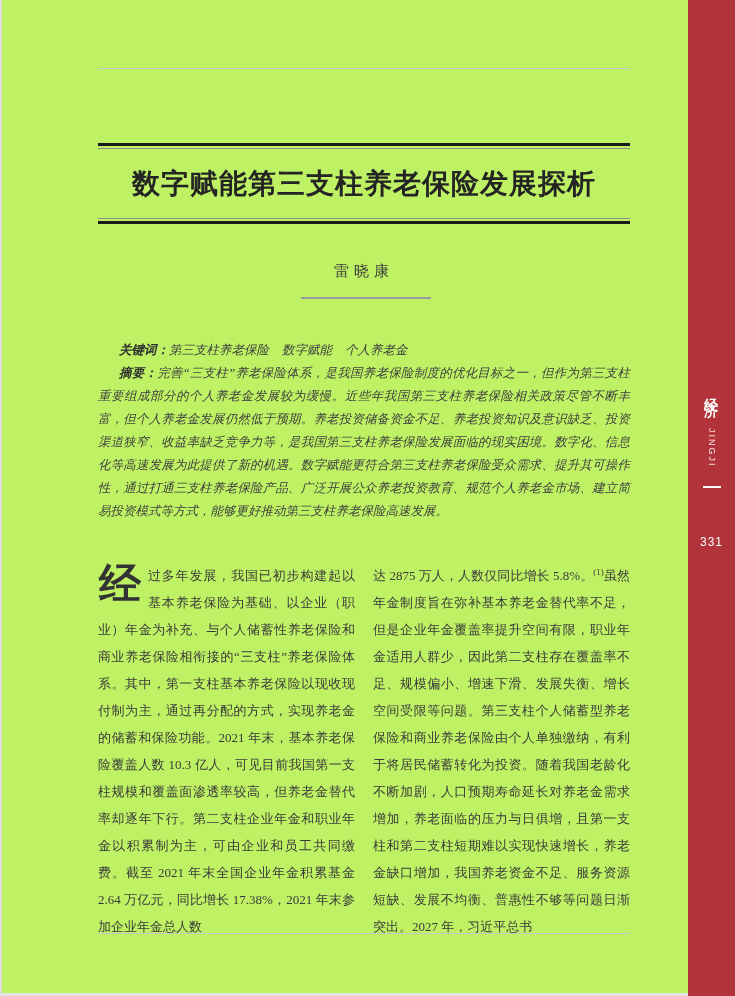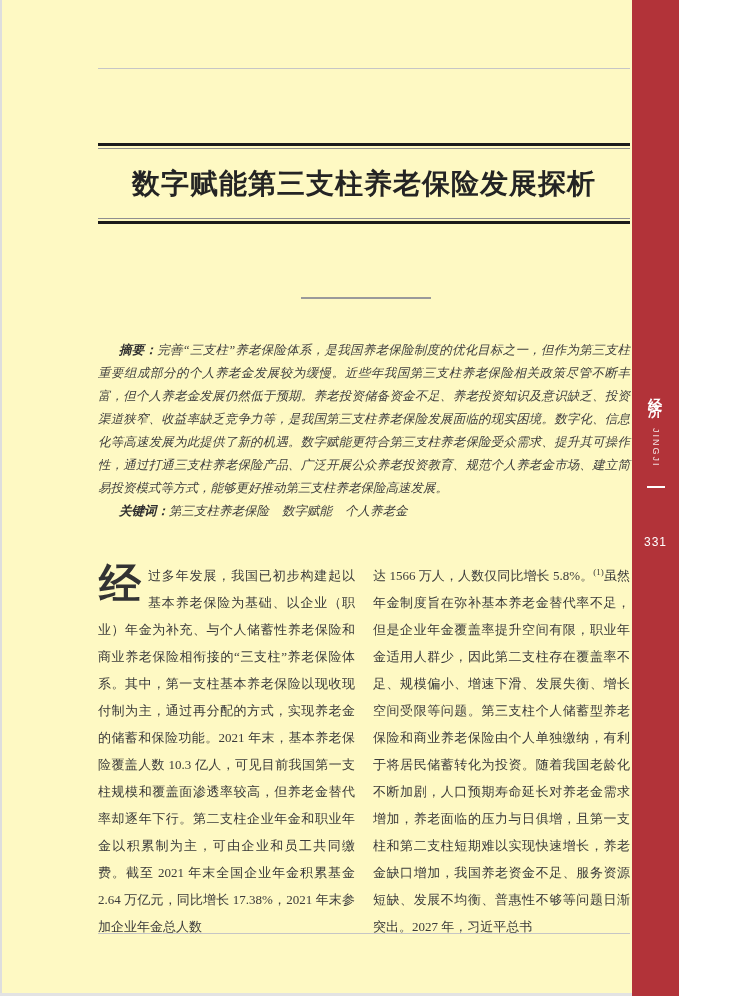--- a/index.html
+++ b/index.html
@@ -3,23 +3,23 @@
 <meta charset="utf-8">
 <style>
   html, body {
     margin: 0;
     padding: 0;
     background: #ffffff;
     font-family: "Liberation Serif", "DejaVu Serif", serif;
   }
   .page {
     position: relative;
-    width: 679px;
+    width: 735px;
     height: 996px;
-    background: #fef9c3;
+    background: #bef264;
     overflow: hidden;
   }
   .edge-left {
     position: absolute;
     left: 0; top: 0; bottom: 0;
     width: 2px;
     background: #dedede;
     z-index: 1;
   }
   .edge-bottom {
@@ -187,31 +187,32 @@
   <div class="edge-bottom"></div>
 
   <div class="hairline hairline-top"></div>
 
   <div class="rule-thick-thin"></div>
 
   <div class="article-title">数字赋能第三支柱养老保险发展探析</div>
 
   <div class="rule-thin-thick"></div>
 
+  <div class="author-name">雷晓康</div>
 
   <div class="author-divider"></div>
 
   <div class="abstract-section">
+    <p><span class="inline-label">关键词：</span><span class="keyword">第三支柱养老保险</span><span class="keyword">数字赋能</span><span class="keyword">个人养老金</span></p>
     <p><span class="inline-label">摘要：</span><span>完善“三支柱”养老保险体系，是我国养老保险制度的优化目标之一，但作为第三支柱重要组成部分的个人养老金发展较为缓慢。近些年我国第三支柱养老保险相关政策尽管不断丰富，但个人养老金发展仍然低于预期。养老投资储备资金不足、养老投资知识及意识缺乏、投资渠道狭窄、收益率缺乏竞争力等，是我国第三支柱养老保险发展面临的现实困境。数字化、信息化等高速发展为此提供了新的机遇。数字赋能更符合第三支柱养老保险受众需求、提升其可操作性，通过打通三支柱养老保险产品、广泛开展公众养老投资教育、规范个人养老金市场、建立简易投资模式等方式，能够更好推动第三支柱养老保险高速发展。</span></p>
-    <p><span class="inline-label">关键词：</span><span class="keyword">第三支柱养老保险</span><span class="keyword">数字赋能</span><span class="keyword">个人养老金</span></p>
   </div>
 
   <div class="body-columns">
     <div class="body-col"><span class="dropcap">经</span><span>过多年发展，我国已初步构建起以基本养老保险为基础、以企业（职业）年金为补充、与个人储蓄性养老保险和商业养老保险相衔接的“三支柱”养老保险体系。其中，第一支柱基本养老保险以现收现付制为主，通过再分配的方式，实现养老金的储蓄和保险功能。2021 年末，基本养老保险覆盖人数 10.3 亿人，可见目前我国第一支柱规模和覆盖面渗透率较高，但养老金替代率却逐年下行。第二支柱企业年金和职业年金以积累制为主，可由企业和员工共同缴费。截至 2021 年末全国企业年金积累基金 2.64 万亿元，同比增长 17.38%，2021 年末参加企业年金总人数</span></div>
-    <div class="body-col"><span>达 1566 万人，人数仅同比增长 5.8%。</span><sup class="cite">(1)</sup><span>虽然年金制度旨在弥补基本养老金替代率不足，但是企业年金覆盖率提升空间有限，职业年金适用人群少，因此第二支柱存在覆盖率不足、规模偏小、增速下滑、发展失衡、增长空间受限等问题。第三支柱个人储蓄型养老保险和商业养老保险由个人单独缴纳，有利于将居民储蓄转化为投资。随着我国老龄化不断加剧，人口预期寿命延长对养老金需求增加，养老面临的压力与日俱增，且第一支柱和第二支柱短期难以实现快速增长，养老金缺口增加，我国养老资金不足、服务资源短缺、发展不均衡、普惠性不够等问题日渐突出。2027 年，习近平总书</span></div>
+    <div class="body-col"><span>达 2875 万人，人数仅同比增长 5.8%。</span><sup class="cite">(1)</sup><span>虽然年金制度旨在弥补基本养老金替代率不足，但是企业年金覆盖率提升空间有限，职业年金适用人群少，因此第二支柱存在覆盖率不足、规模偏小、增速下滑、发展失衡、增长空间受限等问题。第三支柱个人储蓄型养老保险和商业养老保险由个人单独缴纳，有利于将居民储蓄转化为投资。随着我国老龄化不断加剧，人口预期寿命延长对养老金需求增加，养老面临的压力与日俱增，且第一支柱和第二支柱短期难以实现快速增长，养老金缺口增加，我国养老资金不足、服务资源短缺、发展不均衡、普惠性不够等问题日渐突出。2027 年，习近平总书</span></div>
   </div>
 
   <div class="hairline hairline-bottom"></div>
 
   <div class="section-strip">
     <span class="strip-cn">经济</span>
     <span class="strip-en">JINGJI</span>
     <span class="strip-divider"></span>
     <span class="strip-page-number">331</span>
   </div>

